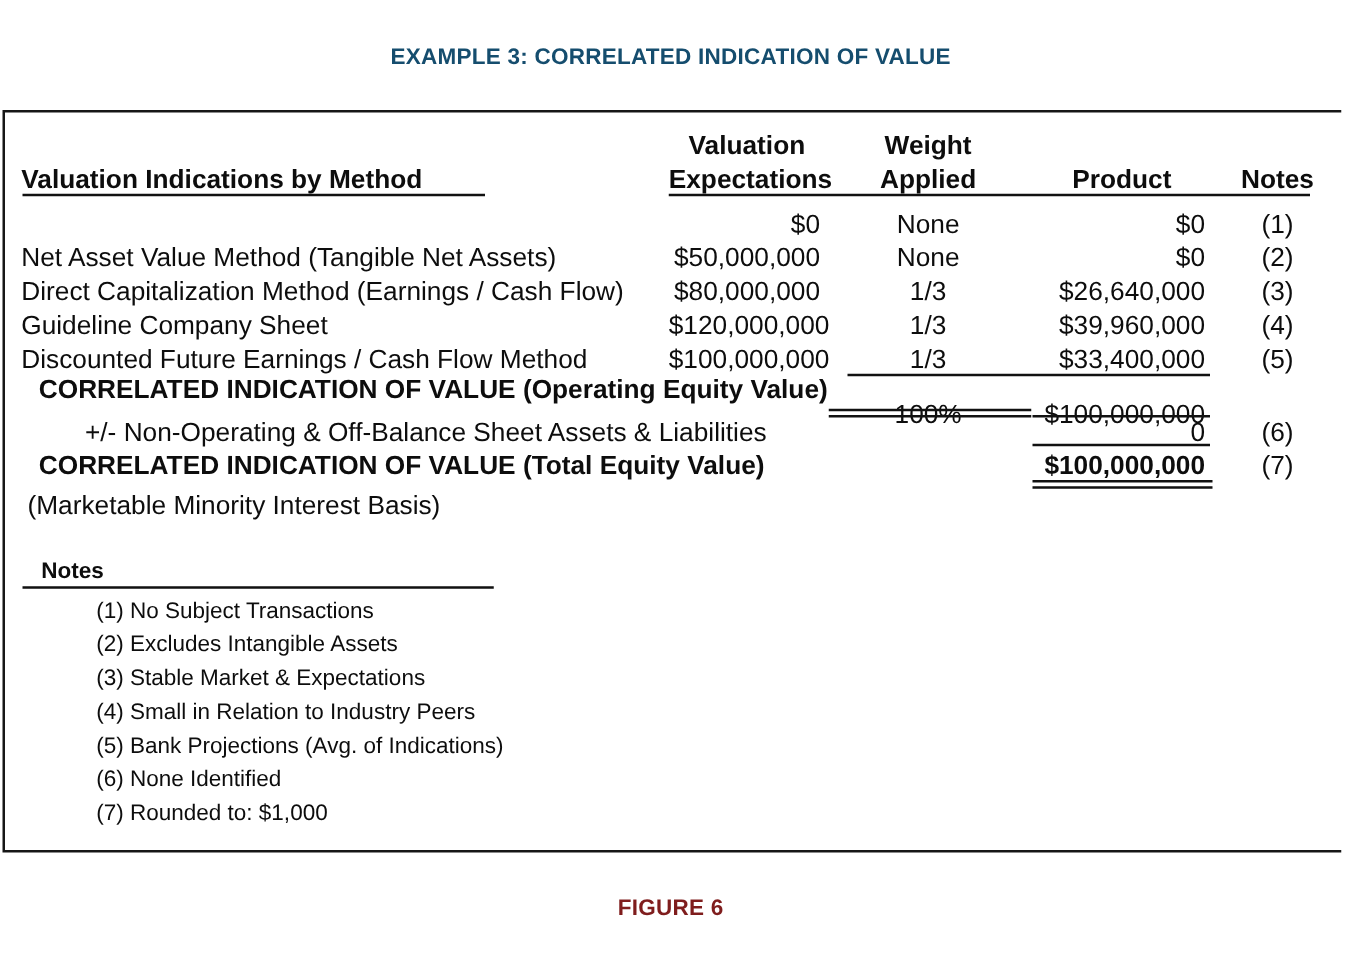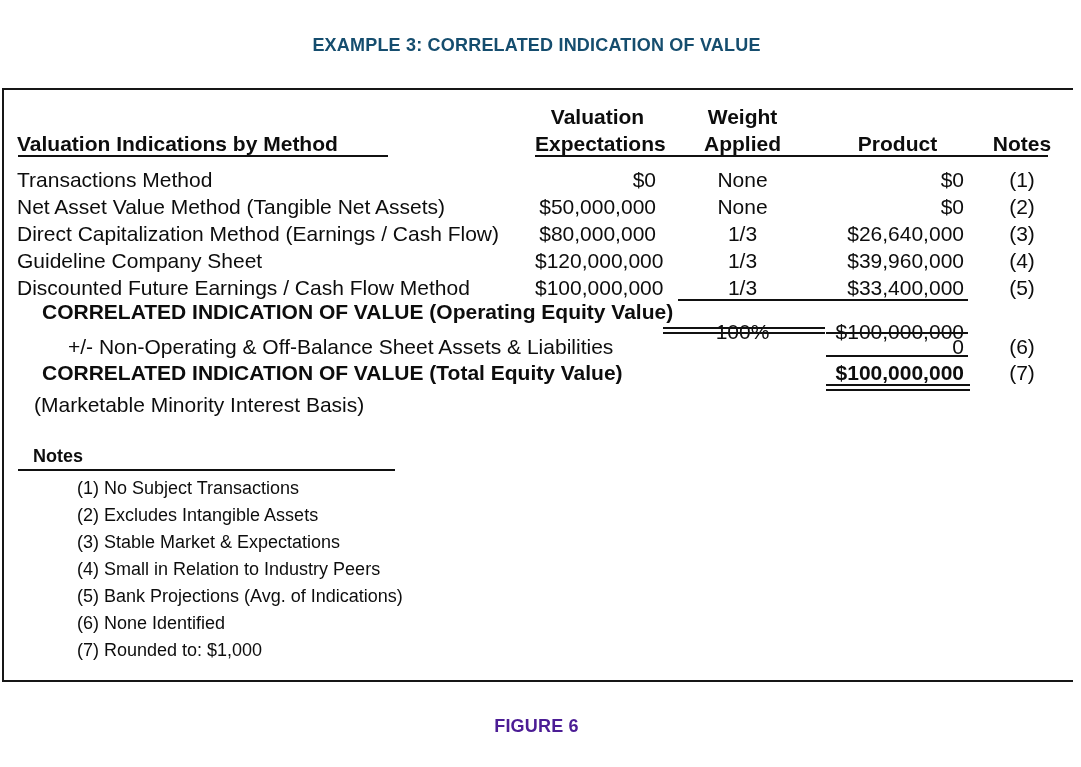--- a/index.html
+++ b/index.html
@@ -18,29 +18,29 @@
   .box{
     position:absolute;left:2px;top:88px;width:1074px;height:594px;
     border:2px solid #161616;box-sizing:border-box;background:#ffffff;
   }
   .row{
     position:absolute;left:2px;width:1072px;height:27px;
     display:grid;grid-template-columns:533px 125px 165px 145px 1fr;
     align-items:center;font-size:21px;line-height:20px;white-space:nowrap;
   }
   .c1{grid-column:1;padding-left:15px;}
-  .c1w{grid-column:1 / 4;padding-left:40px;}
+  .c1w{grid-column:1 / 4;padding-left:29px;}
   .c2{grid-column:2;text-align:right;padding-right:4px;}
   .c3{grid-column:3;text-align:center;}
   .c4{grid-column:4;text-align:right;padding-right:6px;}
   .c5{grid-column:5;text-align:center;}
   .b{font-weight:bold;}
   .hdr .c2,.hdr .c3,.hdr .c4{text-align:center;padding-right:0;}
   .ind1{padding-left:31px;margin-left:35px;}
-  .ind2{padding-left:32px;}
+  .ind2{padding-left:20px;}
   .rule{position:absolute;height:2px;background:#111111;}
   .dbl{
     position:absolute;height:3px;background:transparent;
     border-top:2px solid #111111;border-bottom:2px solid #111111;
   }
   .notes-heading{position:absolute;left:33px;top:446px;font-size:18px;font-weight:bold;}
   .note-item{position:absolute;left:36px;font-size:18px;white-space:nowrap;margin-left:41px;}
 </style>
 </head>
 <body>
@@ -61,21 +61,20 @@
     <div class="c2 b">Expectations</div>
     <div class="c3 b">Applied</div>
     <div class="c4 b">Product</div>
     <div class="c5 b">Notes</div>
   </div>
 
   <div class="rule" style="left:18px;top:155px;width:370px;"></div>
   <div class="rule" style="left:535px;top:155px;width:513px;"></div>
 
   <div class="row" style="top:166px">
-    <div class="c1">Transactions Method</div>
     <div class="c2">$0</div>
     <div class="c3">None</div>
     <div class="c4">$0</div>
     <div class="c5">(1)</div>
   </div>
   <div class="row" style="top:193px">
     <div class="c1">Net Asset Value Method (Tangible Net Assets)</div>
     <div class="c2">$50,000,000</div>
     <div class="c3">None</div>
     <div class="c4">$0</div>
@@ -135,15 +134,15 @@
   <div class="rule" style="left:18px;top:469px;width:377px;"></div>
 
   <div class="note-item" style="top:478px">(1) No Subject Transactions</div>
   <div class="note-item" style="top:505px">(2) Excludes Intangible Assets</div>
   <div class="note-item" style="top:532px">(3) Stable Market &amp; Expectations</div>
   <div class="note-item" style="top:559px">(4) Small in Relation to Industry Peers</div>
   <div class="note-item" style="top:586px">(5) Bank Projections (Avg. of Indications)</div>
   <div class="note-item" style="top:613px">(6) None Identified</div>
   <div class="note-item" style="top:640px">(7) Rounded to: $1,000</div>
 
-  <div class="caption accent" style="color: #4c1d95;">FIGURE 6</div>
+  <div class="caption accent" style="color: #7f1d1d;">FIGURE 6</div>
 
 </div>
 
 </body></html>

